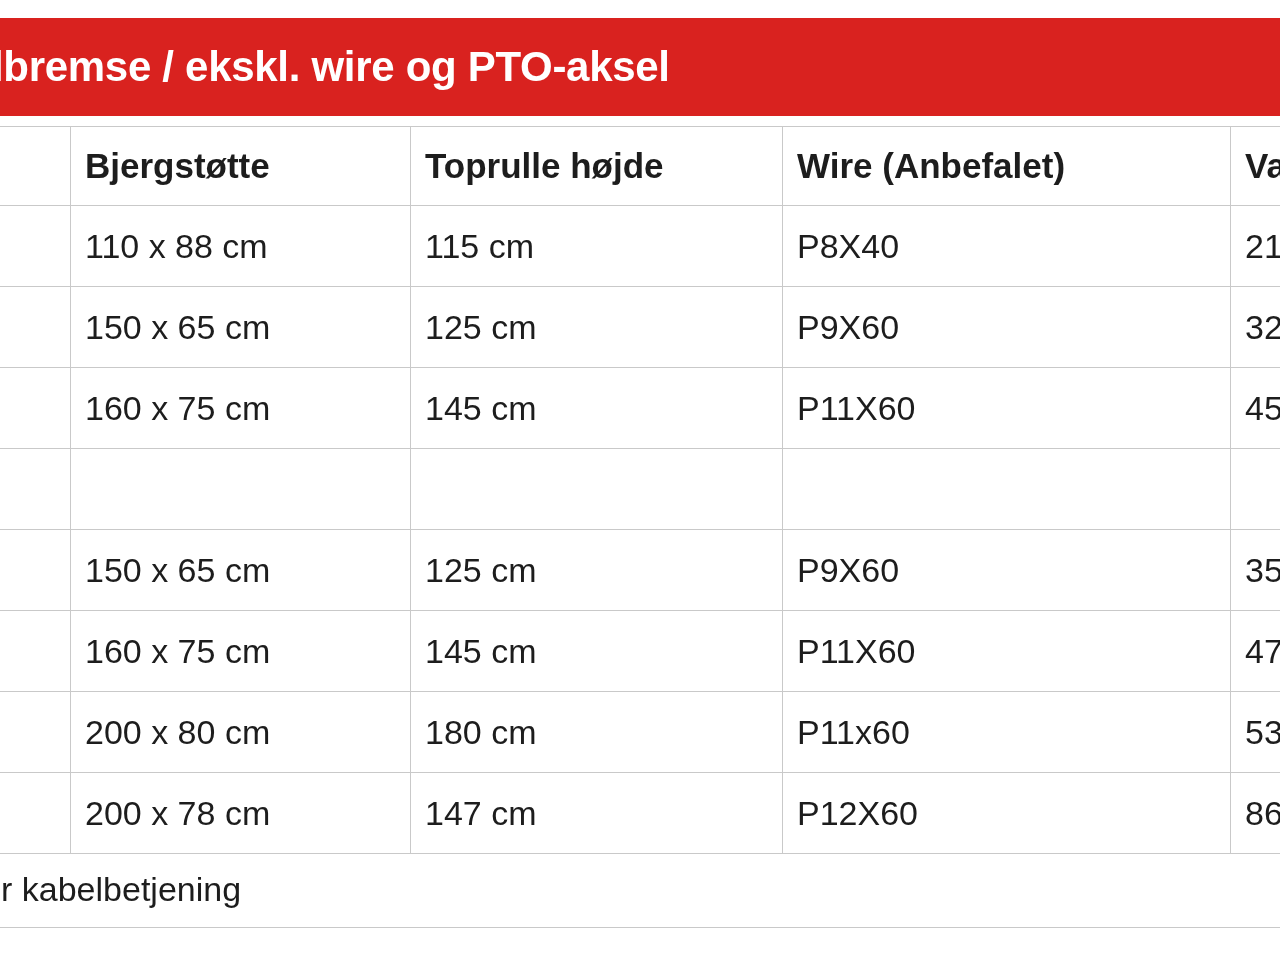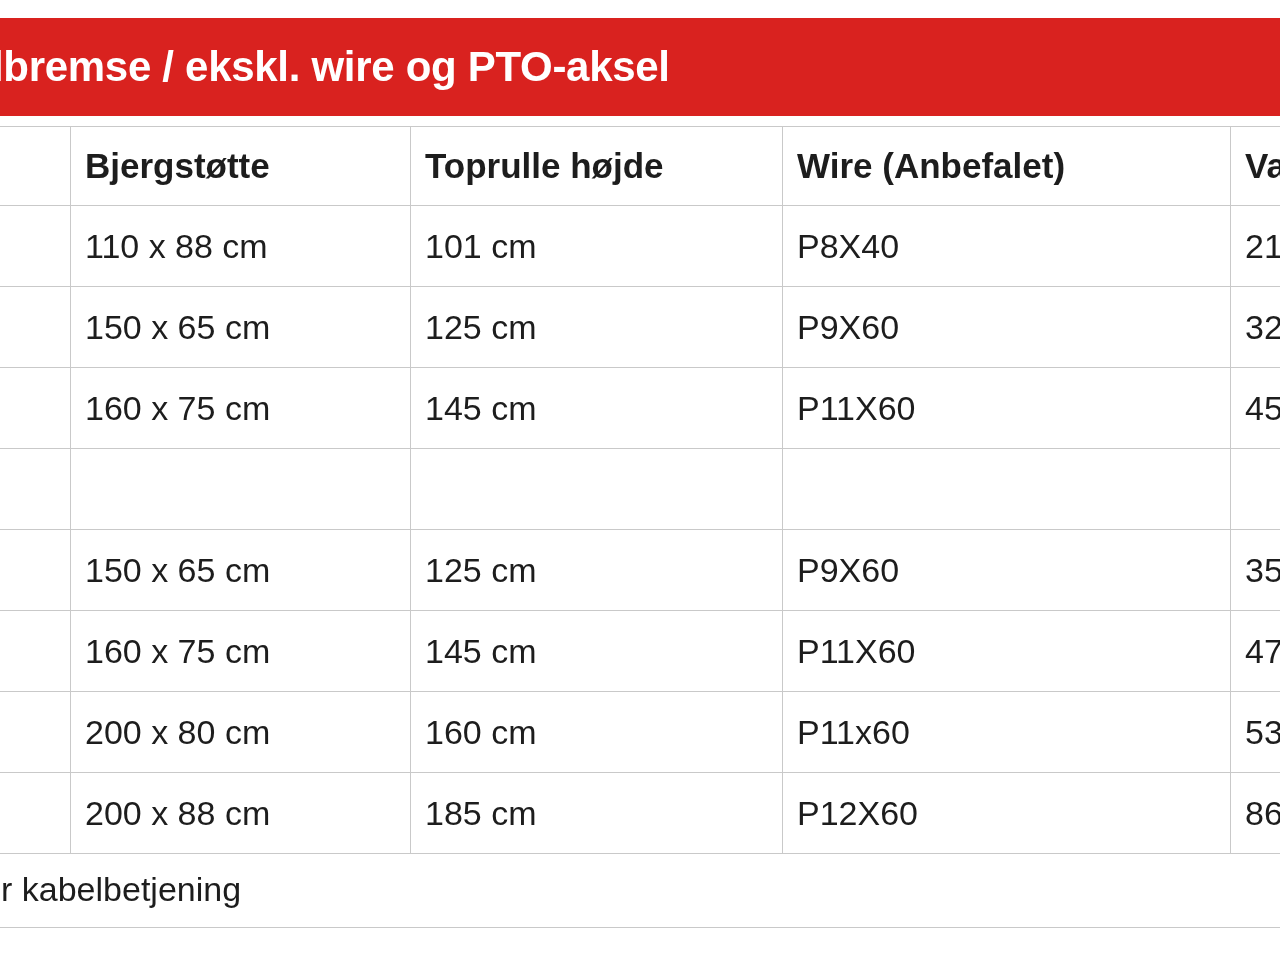--- a/index.html
+++ b/index.html
@@ -132,21 +132,21 @@
           <th>Bjergstøtte</th>
           <th>Toprulle højde</th>
           <th>Wire (Anbefalet)</th>
           <th>Va</th>
         </tr>
       </thead>
       <tbody>
         <tr>
           <td></td>
           <td>110 x 88 cm</td>
-          <td>101 cm</td>
+          <td>115 cm</td>
           <td>P8X40</td>
           <td>21</td>
         </tr>
         <tr>
           <td></td>
           <td>150 x 65 cm</td>
           <td>125 cm</td>
           <td>P9X60</td>
           <td>32</td>
         </tr>
@@ -174,28 +174,28 @@
         <tr>
           <td></td>
           <td>160 x 75 cm</td>
           <td>145 cm</td>
           <td>P11X60</td>
           <td>47</td>
         </tr>
         <tr>
           <td></td>
           <td>200 x 80 cm</td>
-          <td>160 cm</td>
+          <td>180 cm</td>
           <td>P11x60</td>
           <td>53</td>
         </tr>
         <tr>
           <td></td>
-          <td>200 x 88 cm</td>
-          <td>185 cm</td>
+          <td>200 x 78 cm</td>
+          <td>147 cm</td>
           <td>P12X60</td>
           <td>86</td>
         </tr>
       </tbody>
     </table>
   </div>
 
   <div class="footnote">ller kabelbetjening</div>
   <div class="bottom-strip"></div>
 

